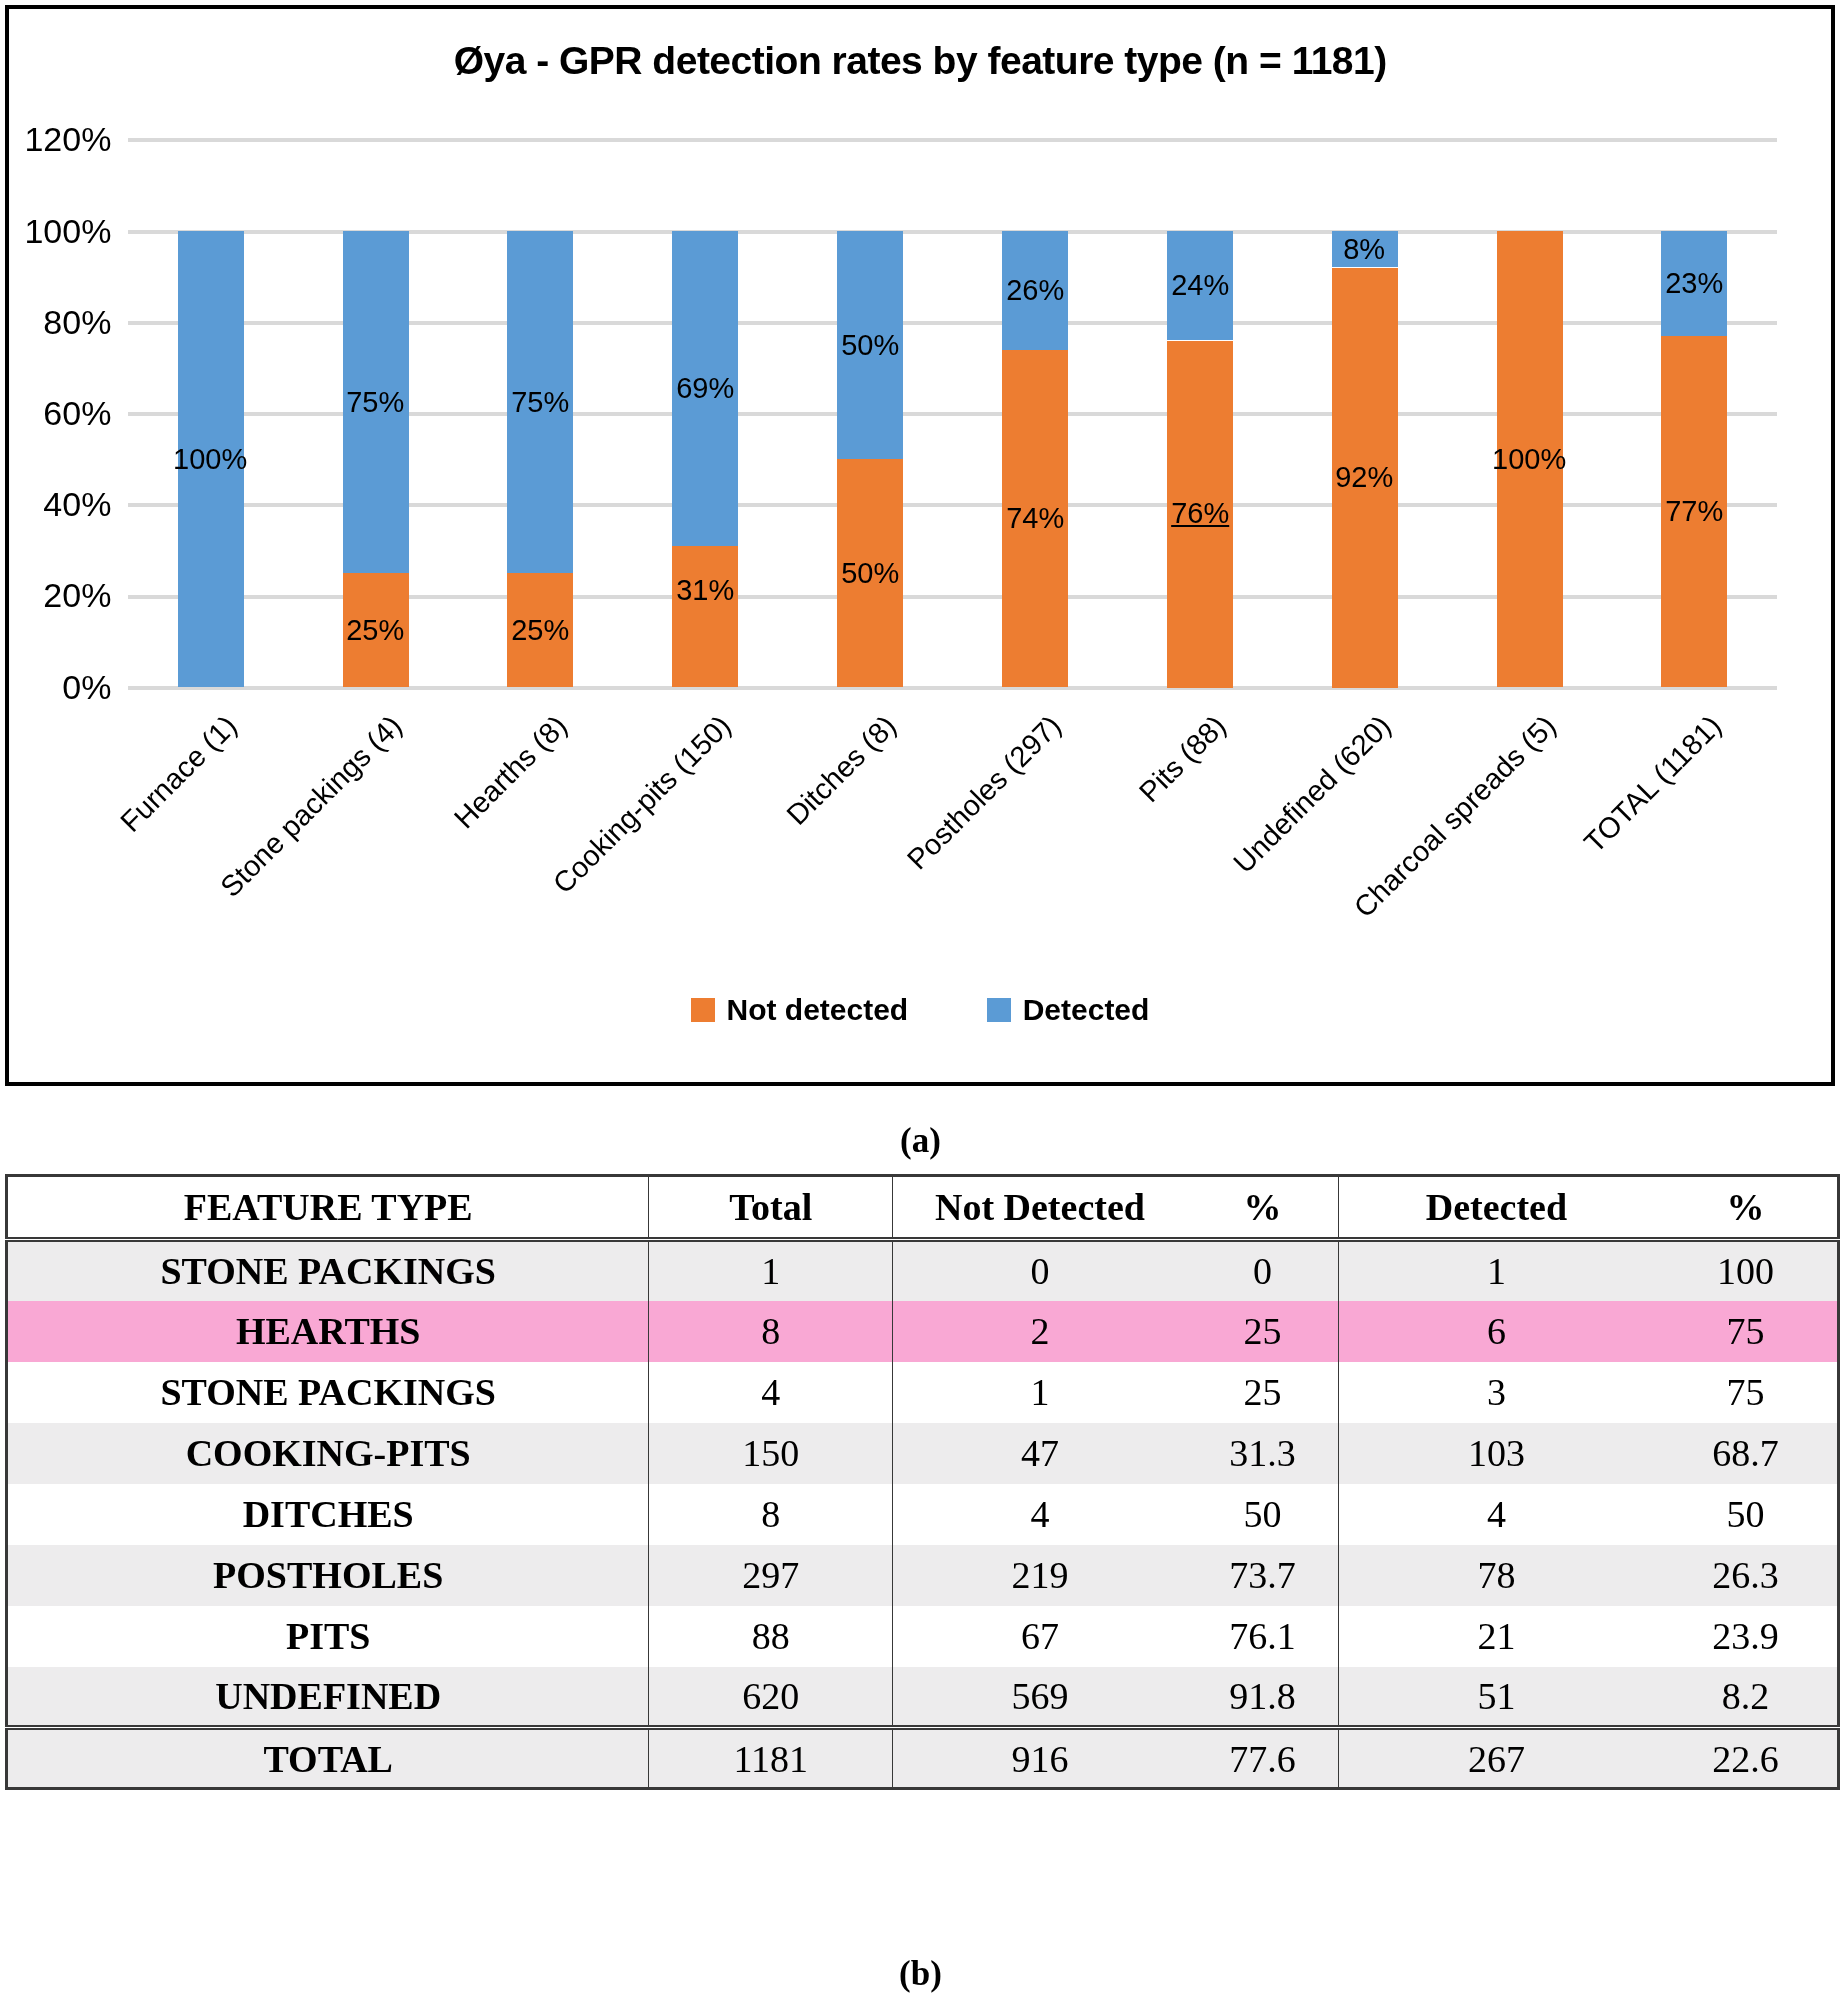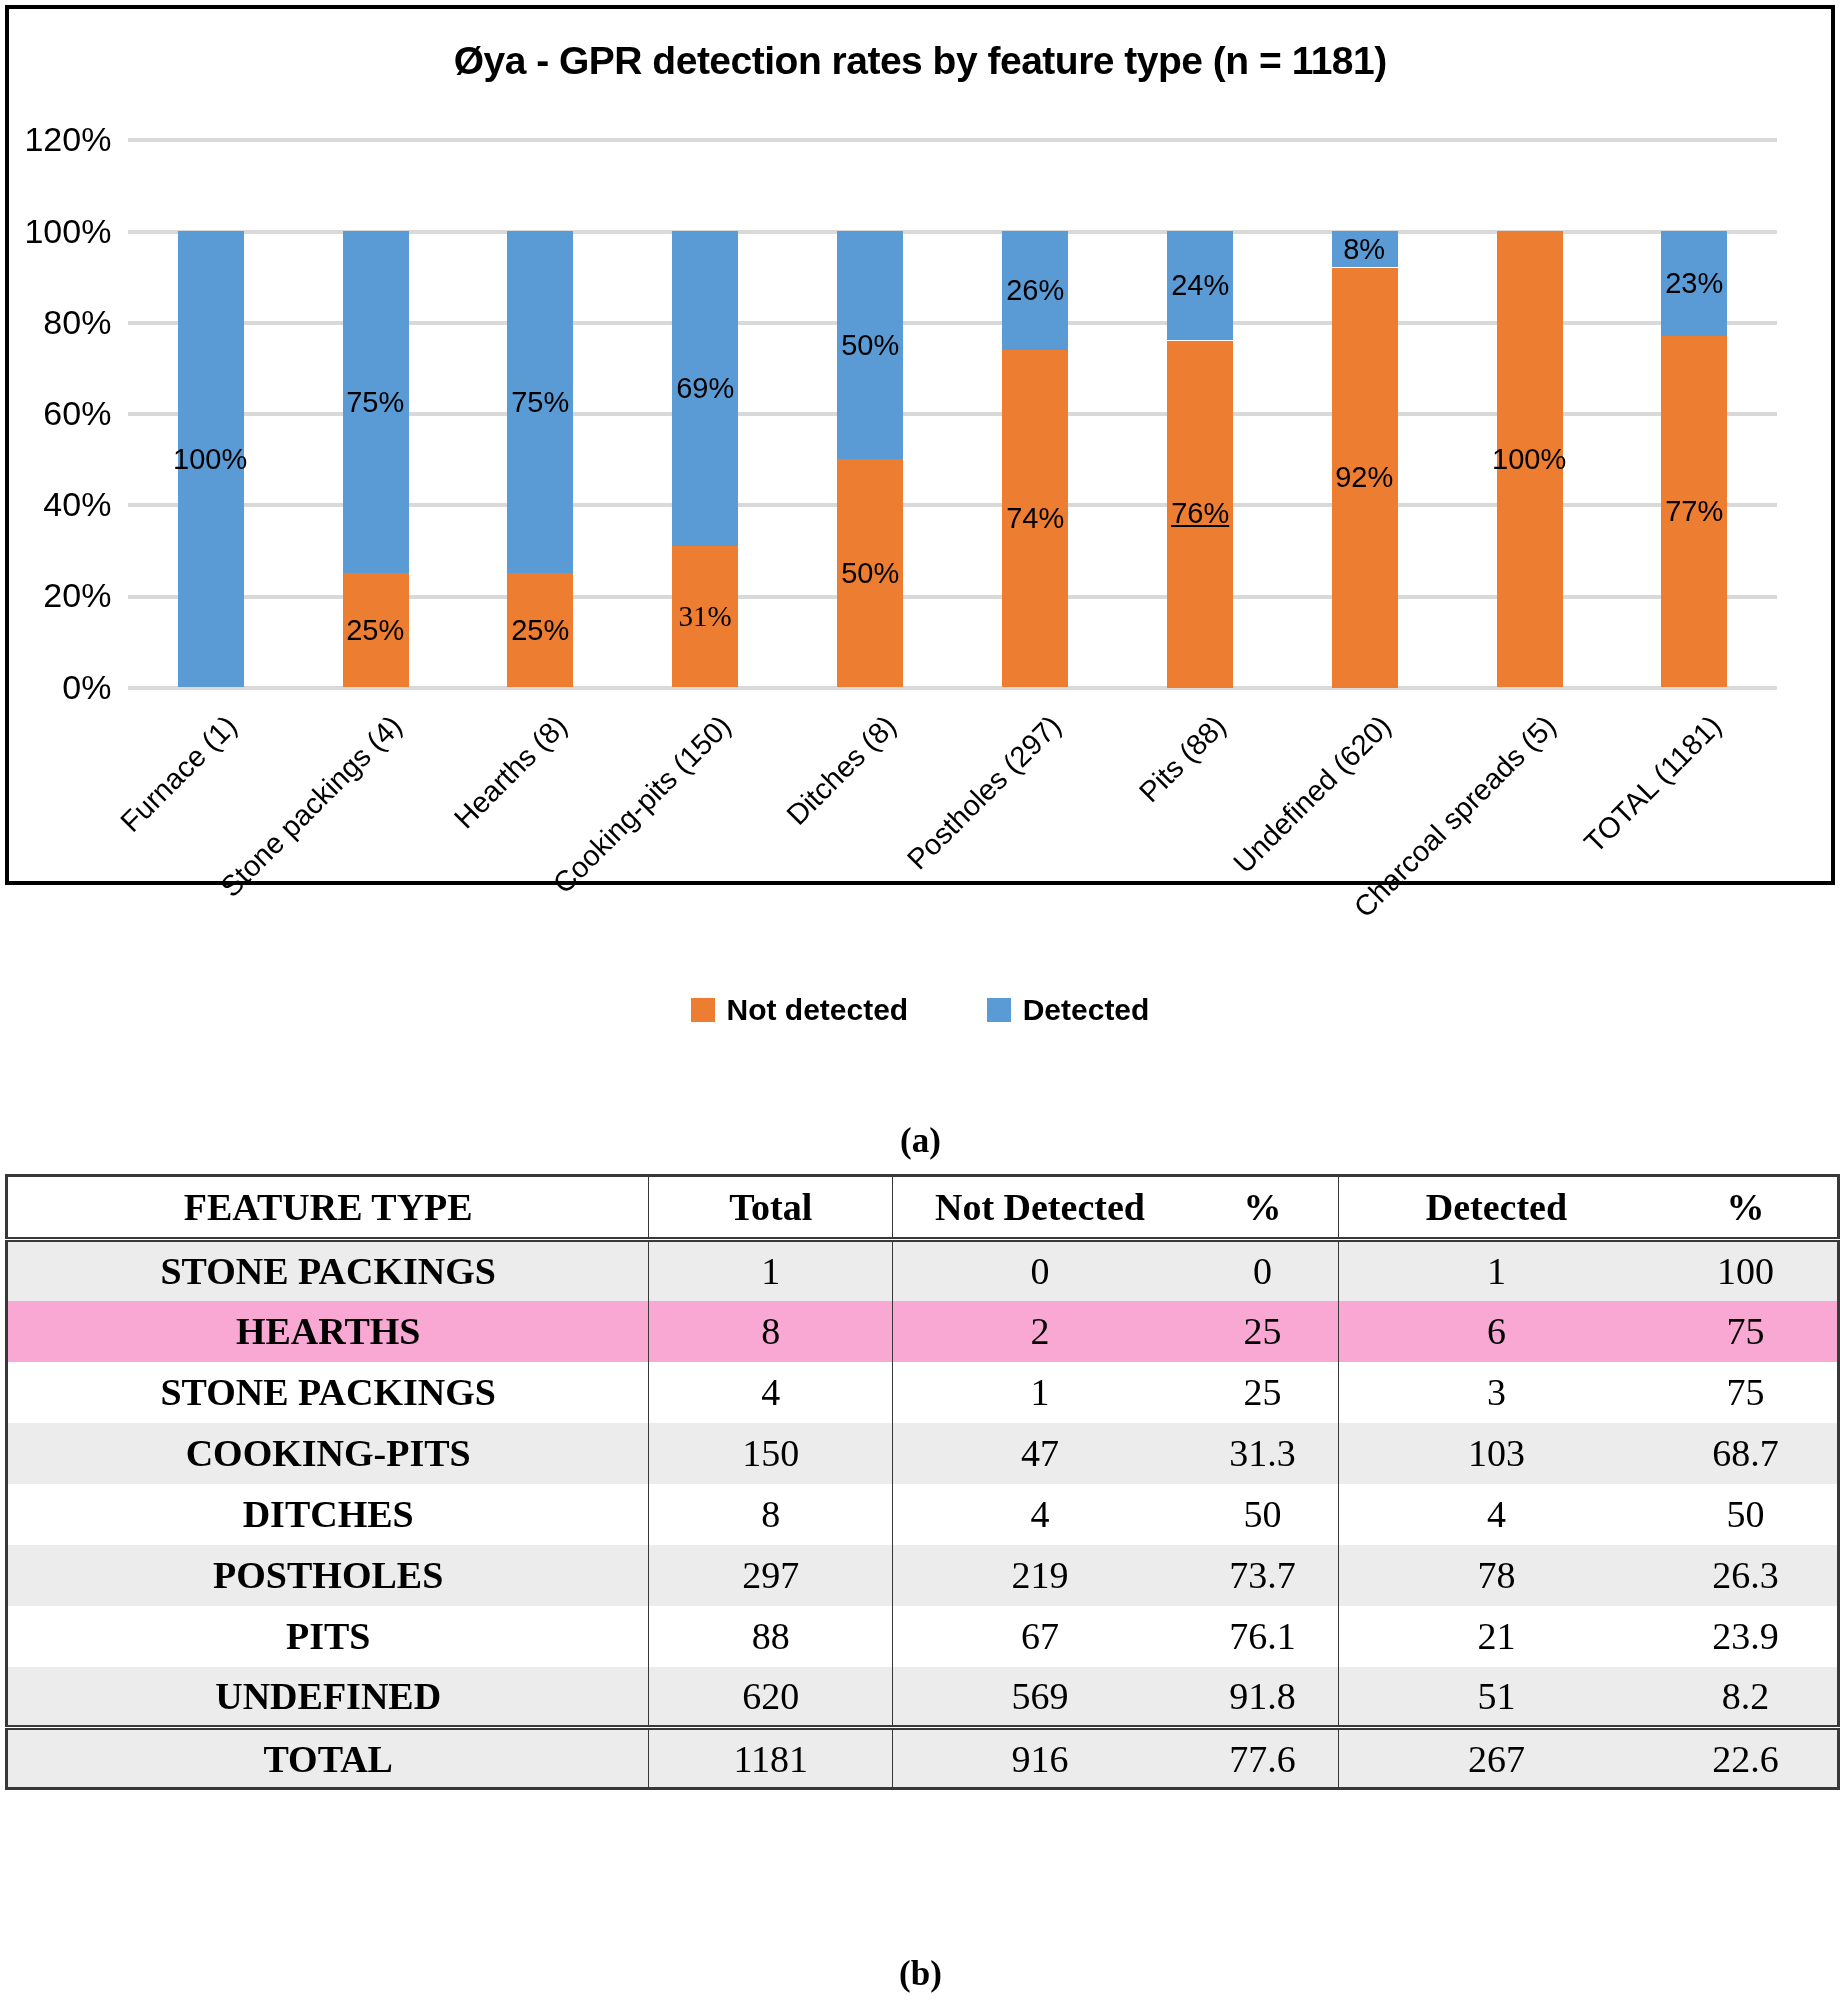--- a/index.html
+++ b/index.html
@@ -1,20 +1,20 @@
 <!DOCTYPE html>
 <html style="font-size:8.4px"><head>
 <meta charset="utf-8">
 <style>
   html,body { margin:0; padding:0; background:#ffffff; }
   body { width:1841px; height:2015px; position:relative;
          font-family:"Liberation Sans","DejaVu Sans",sans-serif; color:#000; }
 
   
-  .chart-box { position:absolute; left:5.2px; top:5.2px; width:1830px; height:880px;
+  .chart-box { position:absolute; left:5.2px; top:5.2px; width:1830px; height:1081px;
                border:4.2px solid #000; box-sizing:border-box; background:#fff; }
   .chart-inner { position:absolute; left:0; top:0; width:1822px; height:1080px; }
   .chart-title { position:absolute; left:0; top:30px; width:100%; text-align:center;
                  font-size:39px; font-weight:bold; letter-spacing:-0.5px; }
   .gridline { position:absolute; height:3.7px; background:#D9D9D9; z-index:1; }
   .ytick { position:absolute; left:5.2px; width:97px; text-align:right;
            font-size:34px; line-height:29px; }
   .bar-seg { position:absolute; z-index:2; }
   .bar-label { position:absolute; z-index:3; width:136px; margin-left:-68px;
                text-align:center; font-size:29px; line-height:29px; }
@@ -78,21 +78,21 @@
         <div class="bar-label" style="left: 201px; top: 436px;">100%</div>
         <div class="bar-seg" style="left: 334px; width: 66px; top: 564px; height: 114px; background: rgb(237, 125, 49);"></div>
         <div class="bar-label" style="left: 366px; top: 607px;">25%</div>
         <div class="bar-seg" style="left: 334px; width: 66px; top: 222px; height: 342px; background: rgb(91, 155, 213);"></div>
         <div class="bar-label" style="left: 366px; top: 379px;">75%</div>
         <div class="bar-seg" style="left: 498px; width: 66px; top: 564px; height: 114px; background: rgb(237, 125, 49);"></div>
         <div class="bar-label" style="left: 531px; top: 607px;">25%</div>
         <div class="bar-seg" style="left: 498px; width: 66px; top: 222px; height: 342px; background: rgb(91, 155, 213);"></div>
         <div class="bar-label" style="left: 531px; top: 379px;">75%</div>
         <div class="bar-seg" style="left: 663px; width: 66px; top: 537px; height: 141px; background: rgb(237, 125, 49);"></div>
-        <div class="bar-label" style="left: 696px; top: 593px; font-family: Liberation Serif, serif;">31%</div>
+        <div class="bar-label" style="left: 696px; top: 567px;">31%</div>
         <div class="bar-seg" style="left: 663px; width: 66px; top: 222px; height: 315px; background: rgb(91, 155, 213);"></div>
         <div class="bar-label" style="left: 696px; top: 365px;">69%</div>
         <div class="bar-seg" style="left: 828px; width: 66px; top: 450px; height: 228px; background: rgb(237, 125, 49);"></div>
         <div class="bar-label" style="left: 861px; top: 550px;">50%</div>
         <div class="bar-seg" style="left: 828px; width: 66px; top: 222px; height: 228px; background: rgb(91, 155, 213);"></div>
         <div class="bar-label" style="left: 861px; top: 322px;">50%</div>
         <div class="bar-seg" style="left: 993px; width: 66px; top: 341px; height: 337px; background: rgb(237, 125, 49);"></div>
         <div class="bar-label" style="left: 1026px; top: 495px;">74%</div>
         <div class="bar-seg" style="left: 993px; width: 66px; top: 222px; height: 119px; background: rgb(91, 155, 213);"></div>
         <div class="bar-label" style="left: 1026px; top: 267px;">26%</div>

